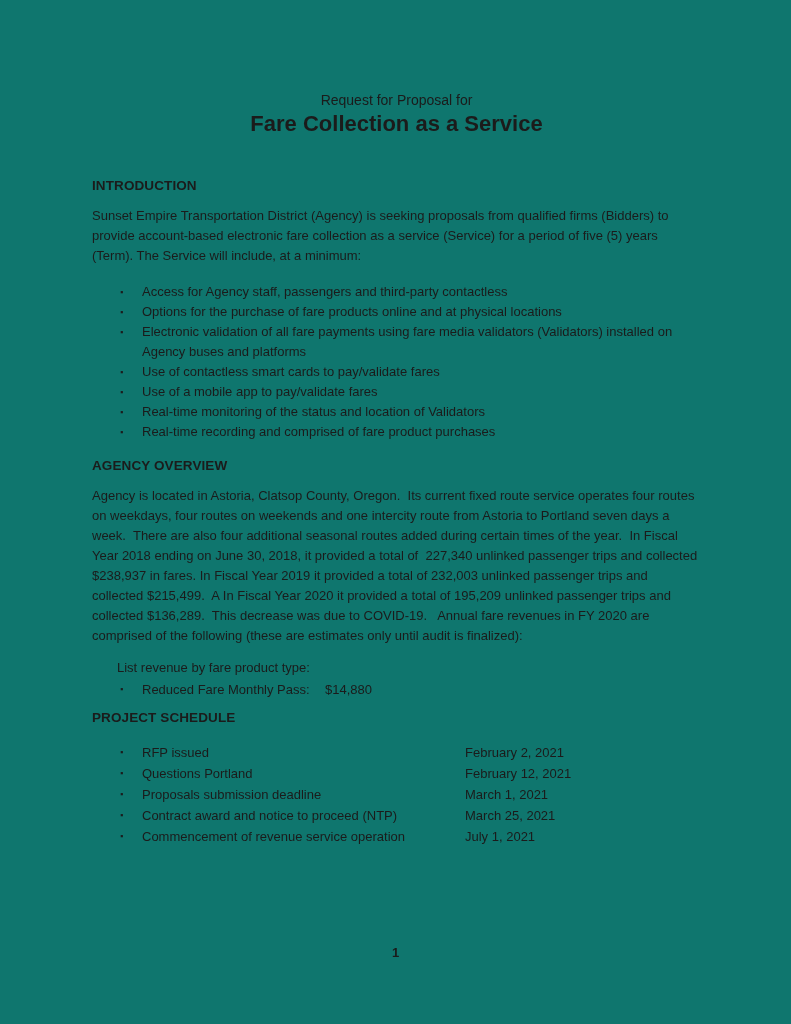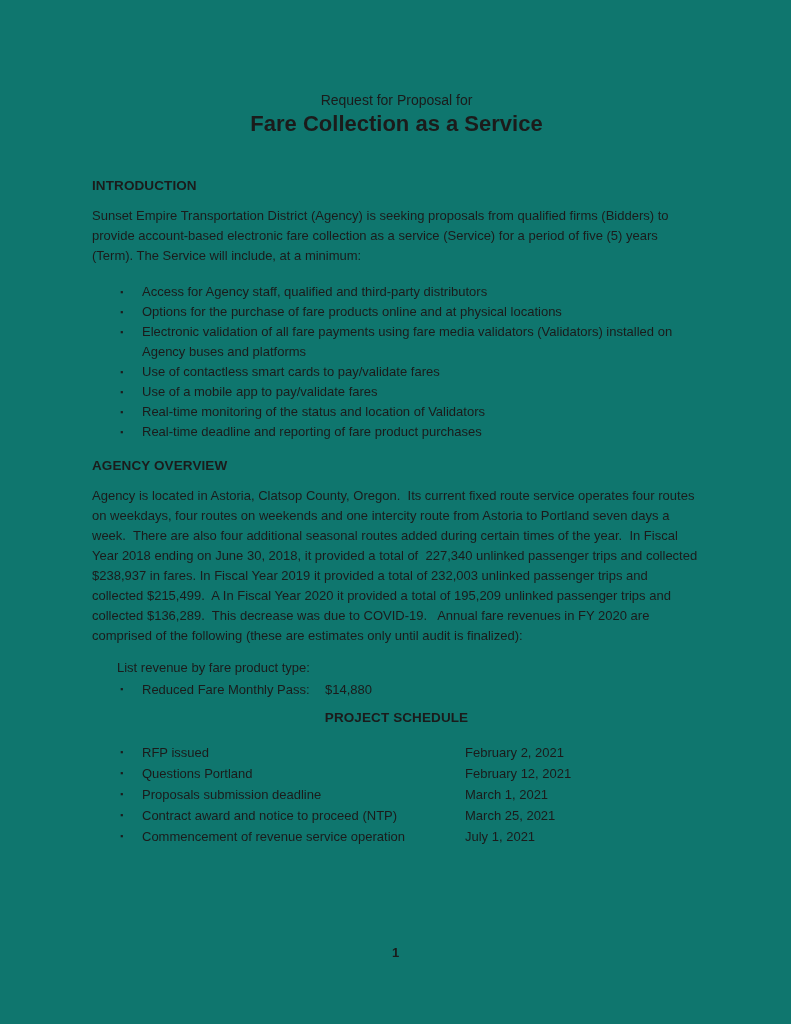--- a/index.html
+++ b/index.html
@@ -21,21 +21,21 @@
 
   h2 {
     font-size: 13.5px;
     font-weight: 700;
     line-height: 20px;
     margin: 0;
     letter-spacing: 0.1px;
   }
   .h-intro  { margin-top: 40px; }
   .h-agency { margin-top: 14px; }
-  .h-sched  { margin-top: 8px; text-align: center; }
+  .h-sched  { margin-top: 8px; }
 
   .para {
     font-size: 13px;
     line-height: 20px;
     margin: 10px 0 0 0;
     white-space: pre-wrap;
   }
 
   ul.blist {
     list-style: none;
@@ -82,27 +82,27 @@
   <div class="doc-title">
     <div class="t1">Request for Proposal for</div>
     <div class="t2">Fare Collection as a Service</div>
   </div>
 
   <h2 class="h-intro">INTRODUCTION</h2>
 
   <p class="para">Sunset Empire Transportation District (Agency) is seeking proposals from qualified firms (Bidders) to provide account-based electronic fare collection as a service (Service) for a period of five (5) years (Term). The Service will include, at a minimum:</p>
 
   <ul class="blist">
-    <li><span class="blt"></span><span>Access for Agency staff, qualified and third-party distributors</span></li>
+    <li><span class="blt"></span><span>Access for Agency staff, passengers and third-party contactless</span></li>
     <li><span class="blt"></span><span>Options for the purchase of fare products online and at physical locations</span></li>
     <li><span class="blt"></span><span>Electronic validation of all fare payments using fare media validators (Validators) installed on Agency buses and platforms</span></li>
     <li><span class="blt"></span><span>Use of contactless smart cards to pay/validate fares</span></li>
     <li><span class="blt"></span><span>Use of a mobile app to pay/validate fares</span></li>
     <li><span class="blt"></span><span>Real-time monitoring of the status and location of Validators</span></li>
-    <li><span class="blt"></span><span>Real-time deadline and reporting of fare product purchases</span></li>
+    <li><span class="blt"></span><span>Real-time recording and comprised of fare product purchases</span></li>
   </ul>
 
   <h2 class="h-agency">AGENCY OVERVIEW</h2>
 
   <p class="para">Agency is located in Astoria, Clatsop County, Oregon.  Its current fixed route service operates four routes on weekdays, four routes on weekends and one intercity route from Astoria to Portland seven days a week.  There are also four additional seasonal routes added during certain times of the year.  In Fiscal Year 2018 ending on June 30, 2018, it provided a total of  227,340 unlinked passenger trips and collected $238,937 in fares. In Fiscal Year 2019 it provided a total of 232,003 unlinked passenger trips and collected $215,499.  A In Fiscal Year 2020 it provided a total of 195,209 unlinked passenger trips and collected $136,289.  This decrease was due to COVID-19.   Annual fare revenues in FY 2020 are comprised of the following (these are estimates only until audit is finalized):</p>
 
   <div class="rev-block">
     <div class="rev-intro">List revenue by fare product type:</div>
     <ul class="blist rev">
       <li><span class="blt"></span><span class="rev-label">Reduced Fare Monthly Pass:</span><span class="rev-value">$14,880</span></li>

